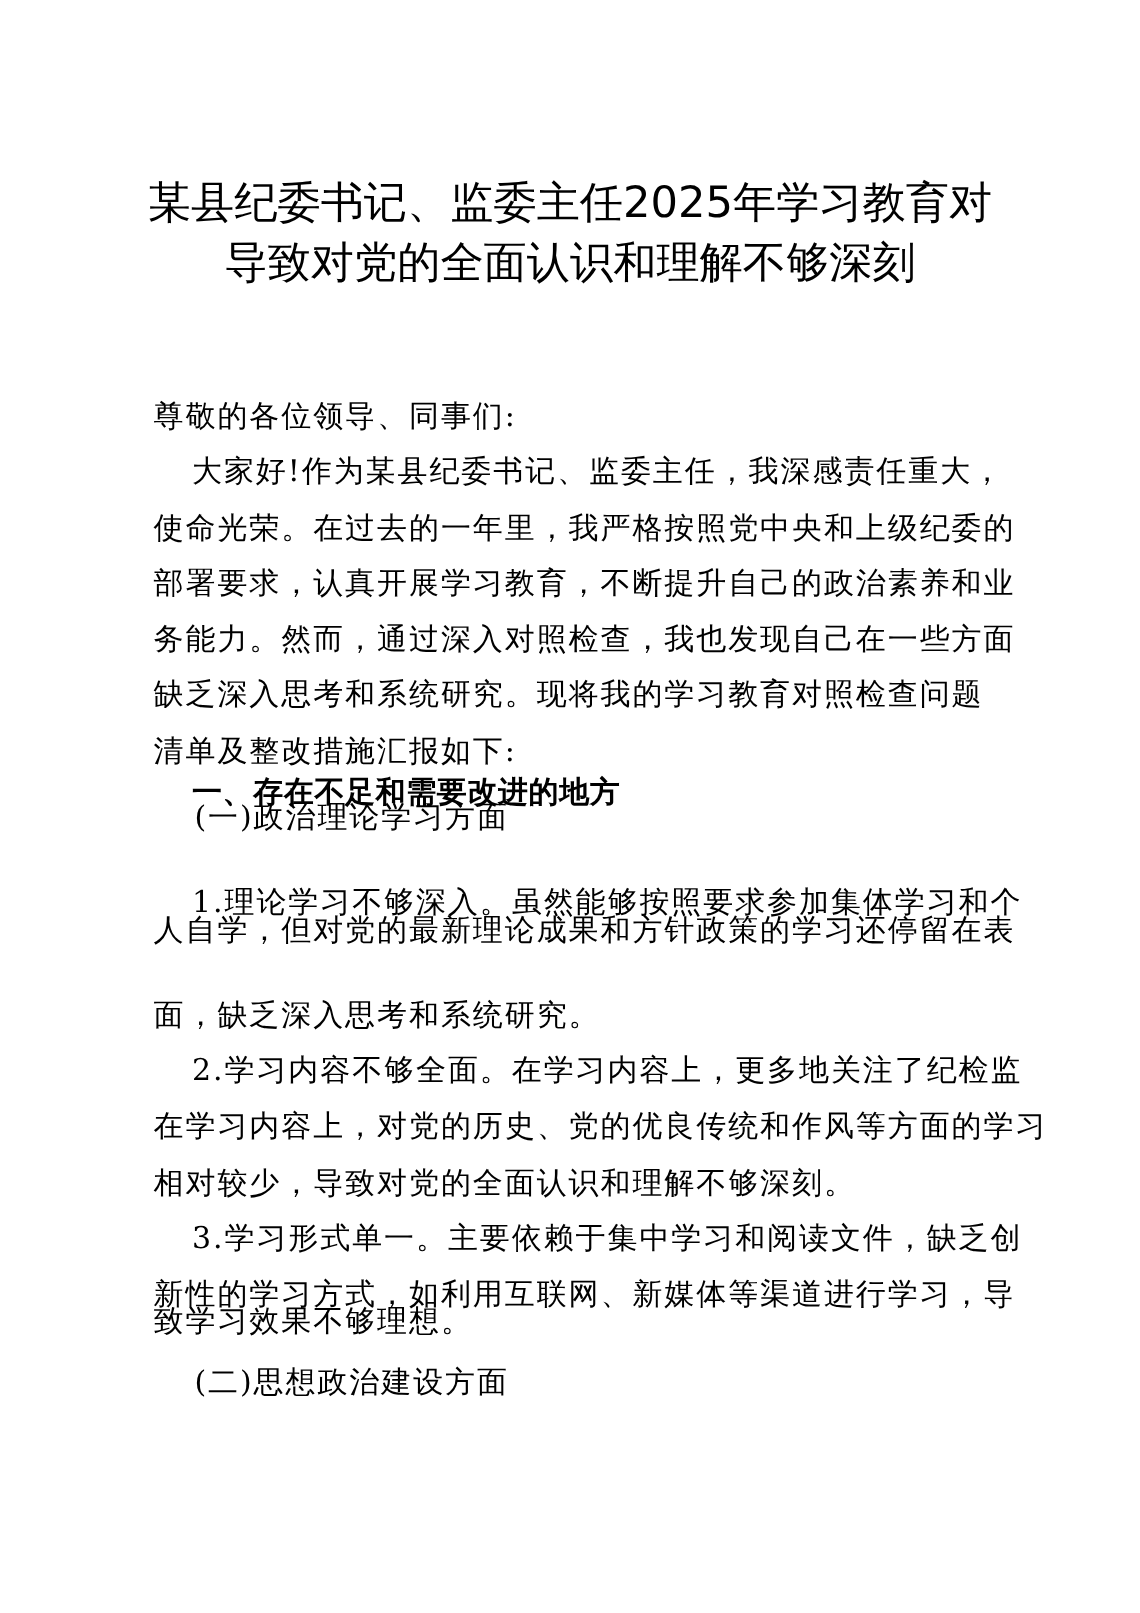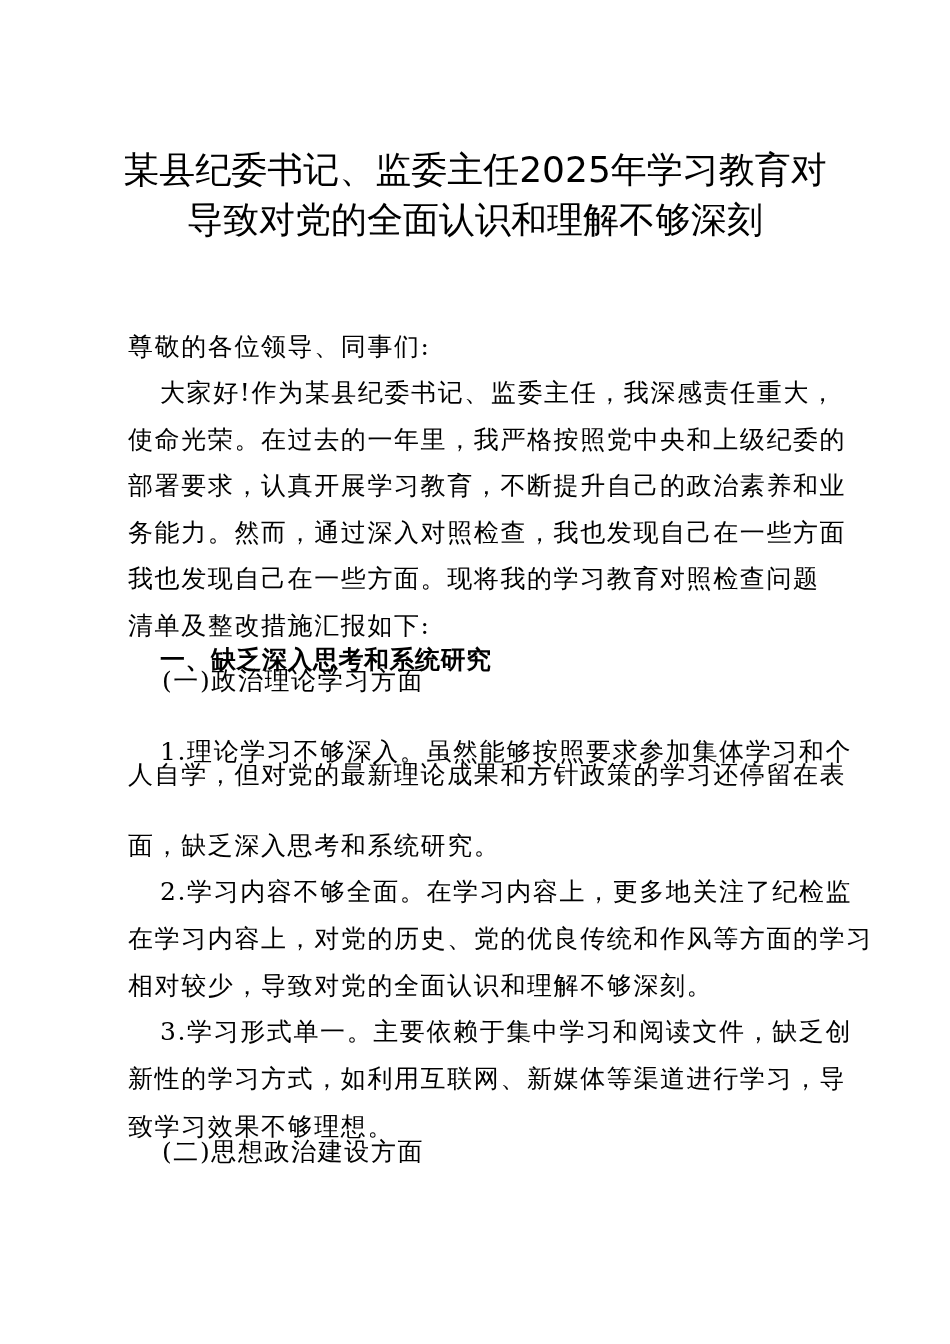--- a/index.html
+++ b/index.html
@@ -57,34 +57,34 @@
 
   <div class="title-line" style="top:148px;">某县纪委书记、监委主任2025年学习教育对</div>
   <div class="title-line" style="top:198px;">导致对党的全面认识和理解不够深刻</div>
 
   <div class="line" style="top:330px;">尊敬的各位领导、同事们:</div>
 
   <div class="line indent" style="top:376px;">大家好!作为某县纪委书记、监委主任，我深感责任重大，</div>
   <div class="line" style="top:469px;">部署要求，认真开展学习教育，不断提升自己的政治素养和业</div>
   <div class="line" style="top:423px;">使命光荣。在过去的一年里，我严格按照党中央和上级纪委的</div>
   <div class="line" style="top:516px;">务能力。然而，通过深入对照检查，我也发现自己在一些方面</div>
-  <div class="line" style="top:562px;">我也发现自己在一些方面。现将我的学习教育对照检查问题</div>
+  <div class="line" style="top:562px;">缺乏深入思考和系统研究。现将我的学习教育对照检查问题</div>
   <div class="line" style="top:609px;">清单及整改措施汇报如下:</div>
 
-  <div class="line indent heading" style="top:643px;">一、缺乏深入思考和系统研究</div>
+  <div class="line indent heading" style="top:643px;">一、存在不足和需要改进的地方</div>
 
   <div class="line" style="top:664px; left:162px;">(一)政治理论学习方面</div>
 
   <div class="line indent" style="top:735px;">1.理论学习不够深入。虽然能够按照要求参加集体学习和个</div>
   <div class="line" style="top:758px;">人自学，但对党的最新理论成果和方针政策的学习还停留在表</div>
   <div class="line" style="top:829px;">面，缺乏深入思考和系统研究。</div>
 
   <div class="line indent" style="top:875px;">2.学习内容不够全面。在学习内容上，更多地关注了纪检监</div>
   <div class="line" style="top:922px;">在学习内容上，对党的历史、党的优良传统和作风等方面的学习</div>
   <div class="line" style="top:969px;">相对较少，导致对党的全面认识和理解不够深刻。</div>
 
   <div class="line indent" style="top:1015px;">3.学习形式单一。主要依赖于集中学习和阅读文件，缺乏创</div>
   <div class="line" style="top:1062px;text-align:center;">新性的学习方式，如利用互联网、新媒体等渠道进行学习，导</div>
-  <div class="line" style="top:1112px;font-family:Liberation Mono, monospace;">致学习效果不够理想。</div>
+  <div class="line" style="top:1084px;">致学习效果不够理想。</div>
 
   <div class="line" style="top:1135px; left:162px;">(二)思想政治建设方面</div>
 
 </div>
 
 </body></html>

